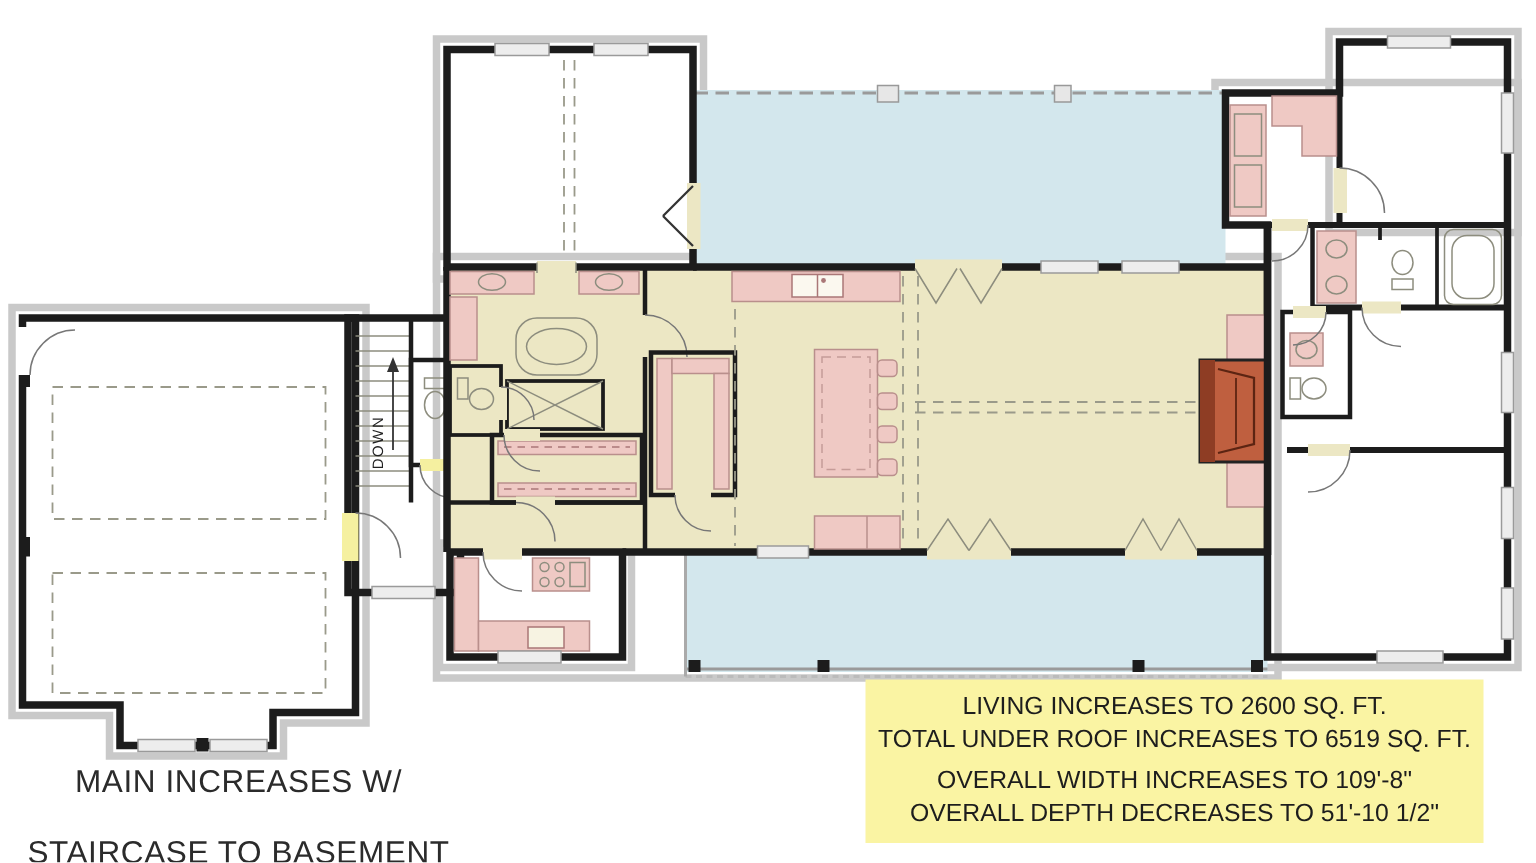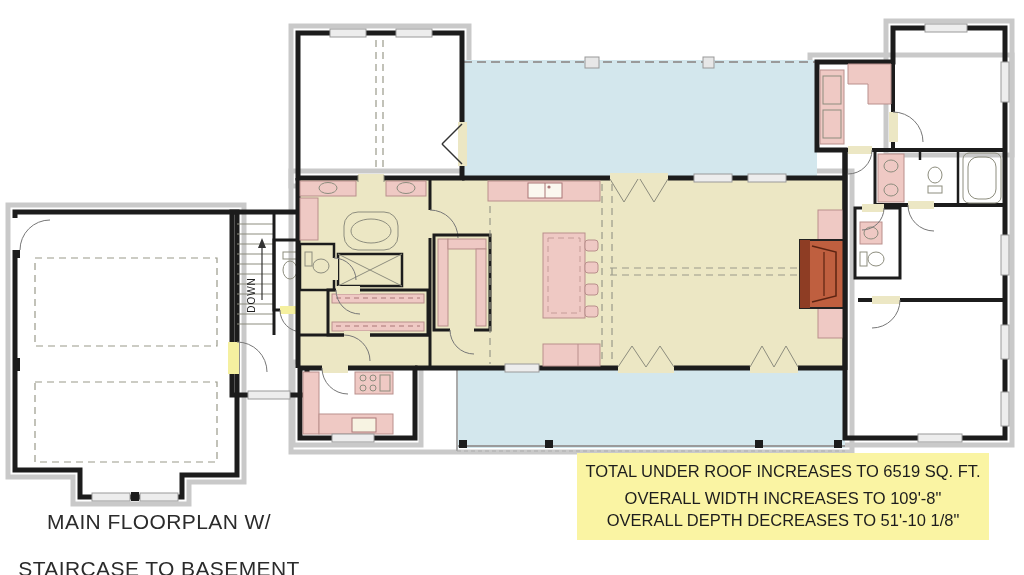--- a/index.html
+++ b/index.html
@@ -308,22 +308,23 @@
       <rect x="872" y="296" width="28" height="8" fill="#ECE7C4"></rect>
       <path class="arc" d="M900,300 A28 28 0 0 1 872,328"></path>
       <rect class="sill" x="1001" y="325" width="8" height="34"></rect>
       <rect class="sill" x="1001" y="392" width="8" height="34"></rect>
       <rect class="sill" x="918" y="434" width="44" height="8"></rect>
     </g>
   </g>
 </svg>
 
 <div class="caption">
-  <div>MAIN FLOORPLAN W/</div>
+  <div>MAIN INCREASES W/</div>
   <div class="u">STAIRCASE TO BASEMENT</div>
 </div>
 
 <div class="infobox">
+  <div>LIVING INCREASES TO 2600 SQ. FT.</div>
   <div>TOTAL UNDER ROOF INCREASES TO 6519 SQ. FT.</div>
   <div class="gap">OVERALL WIDTH INCREASES TO 109'-8"</div>
-  <div>OVERALL DEPTH DECREASES TO 51'-10 1/8"</div>
+  <div>OVERALL DEPTH DECREASES TO 51'-10 1/2"</div>
 </div>
 </div>
 
 </body></html>

